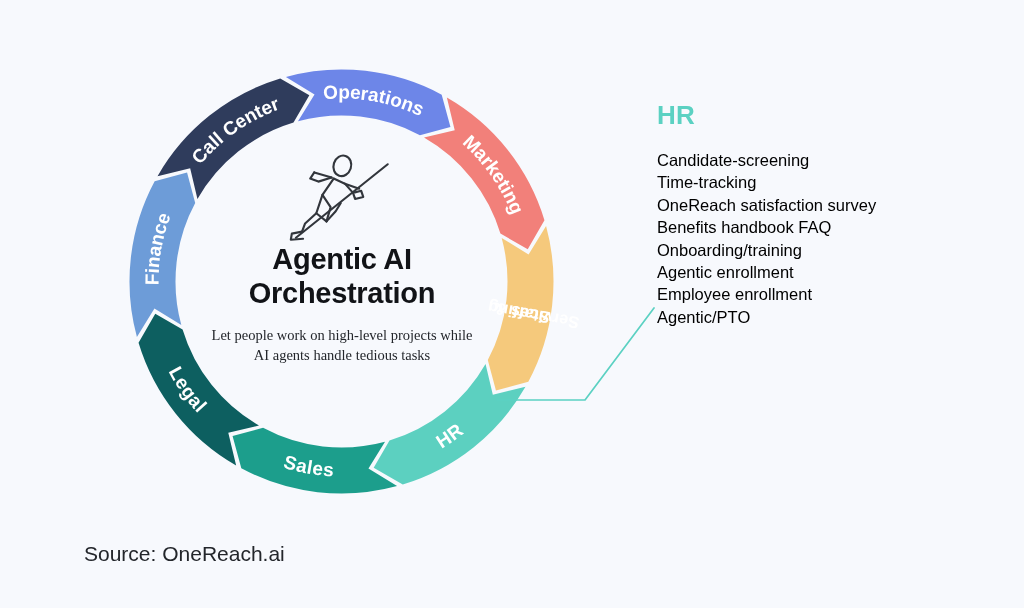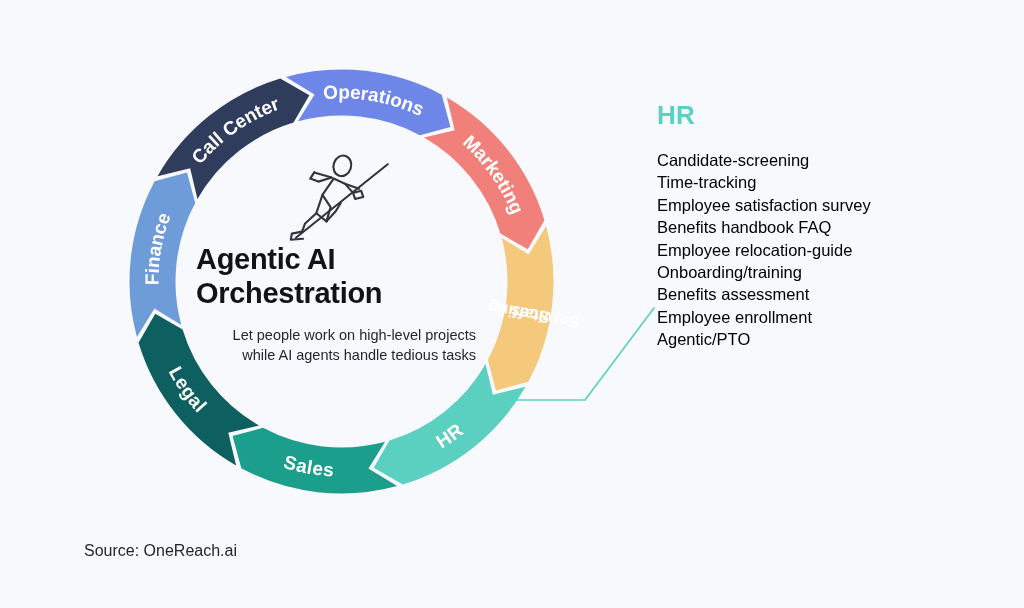--- a/index.html
+++ b/index.html
@@ -35,35 +35,35 @@
     letter-spacing: 0.2px;
   }
   .seg-label-sm {
     font-size: 16.5px;
   }
   .center-title {
     position: absolute;
     left: 196px;
     top: 243px;
     width: 292px;
-    text-align: left;
+    text-align: center;
     font-family: "Liberation Sans", sans-serif;
     font-weight: bold;
     font-size: 29px;
     line-height: 1.17;
     color: #111317;
     letter-spacing: -0.3px;
   }
   .center-sub {
     position: absolute;
     left: 208px;
     top: 325px;
     width: 268px;
-    text-align: right;
-    font-family: Liberation Sans, sans-serif;
+    text-align: center;
+    font-family: Liberation Serif, serif;
     font-size: 14.5px;
     line-height: 1.38;
     color: #23262b;
   }
   .panel {
     position: absolute;
     left: 657px;
     top: 100px;
     width: 340px;
   }
@@ -85,21 +85,21 @@
     font-size: 16.5px;
     line-height: 22.4px;
     color: #000000;
     white-space: nowrap;
   }
   .source {
     position: absolute;
     left: 84px;
     top: 542px;
     font-family: "Liberation Sans", sans-serif;
-    font-size: 16px;
+    font-size: 21px;
     color: #23262b;
   }
 </style>
 </head>
 <body style="background: rgb(247, 249, 253);">
 
 <div id="stage">
 
   <svg class="wheel" viewBox="0 0 1024 608">
     <g id="wheel-segments">
@@ -154,24 +154,23 @@
     <div>Orchestration</div>
   </div>
 
   <div class="center-sub">Let people work on high-level projects while AI agents handle tedious tasks</div>
 
   <div class="panel">
     <h2 class="panel-title" style="color: rgb(91, 209, 194);">HR</h2>
     <ul class="panel-list" id="panel-list">
         <li>Candidate-screening</li>
         <li>Time-tracking</li>
-        <li>Employee satisfaction survey</li>
+        <li>OneReach satisfaction survey</li>
         <li>Benefits handbook FAQ</li>
-        <li>Employee relocation-guide</li>
         <li>Onboarding/training</li>
-        <li>Benefits assessment</li>
+        <li>Agentic enrollment</li>
         <li>Employee enrollment</li>
         <li>Agentic/PTO</li>
       </ul>
   </div>
 
   <div class="source">Source: OneReach.ai</div>
 </div>
 
 </body></html>

